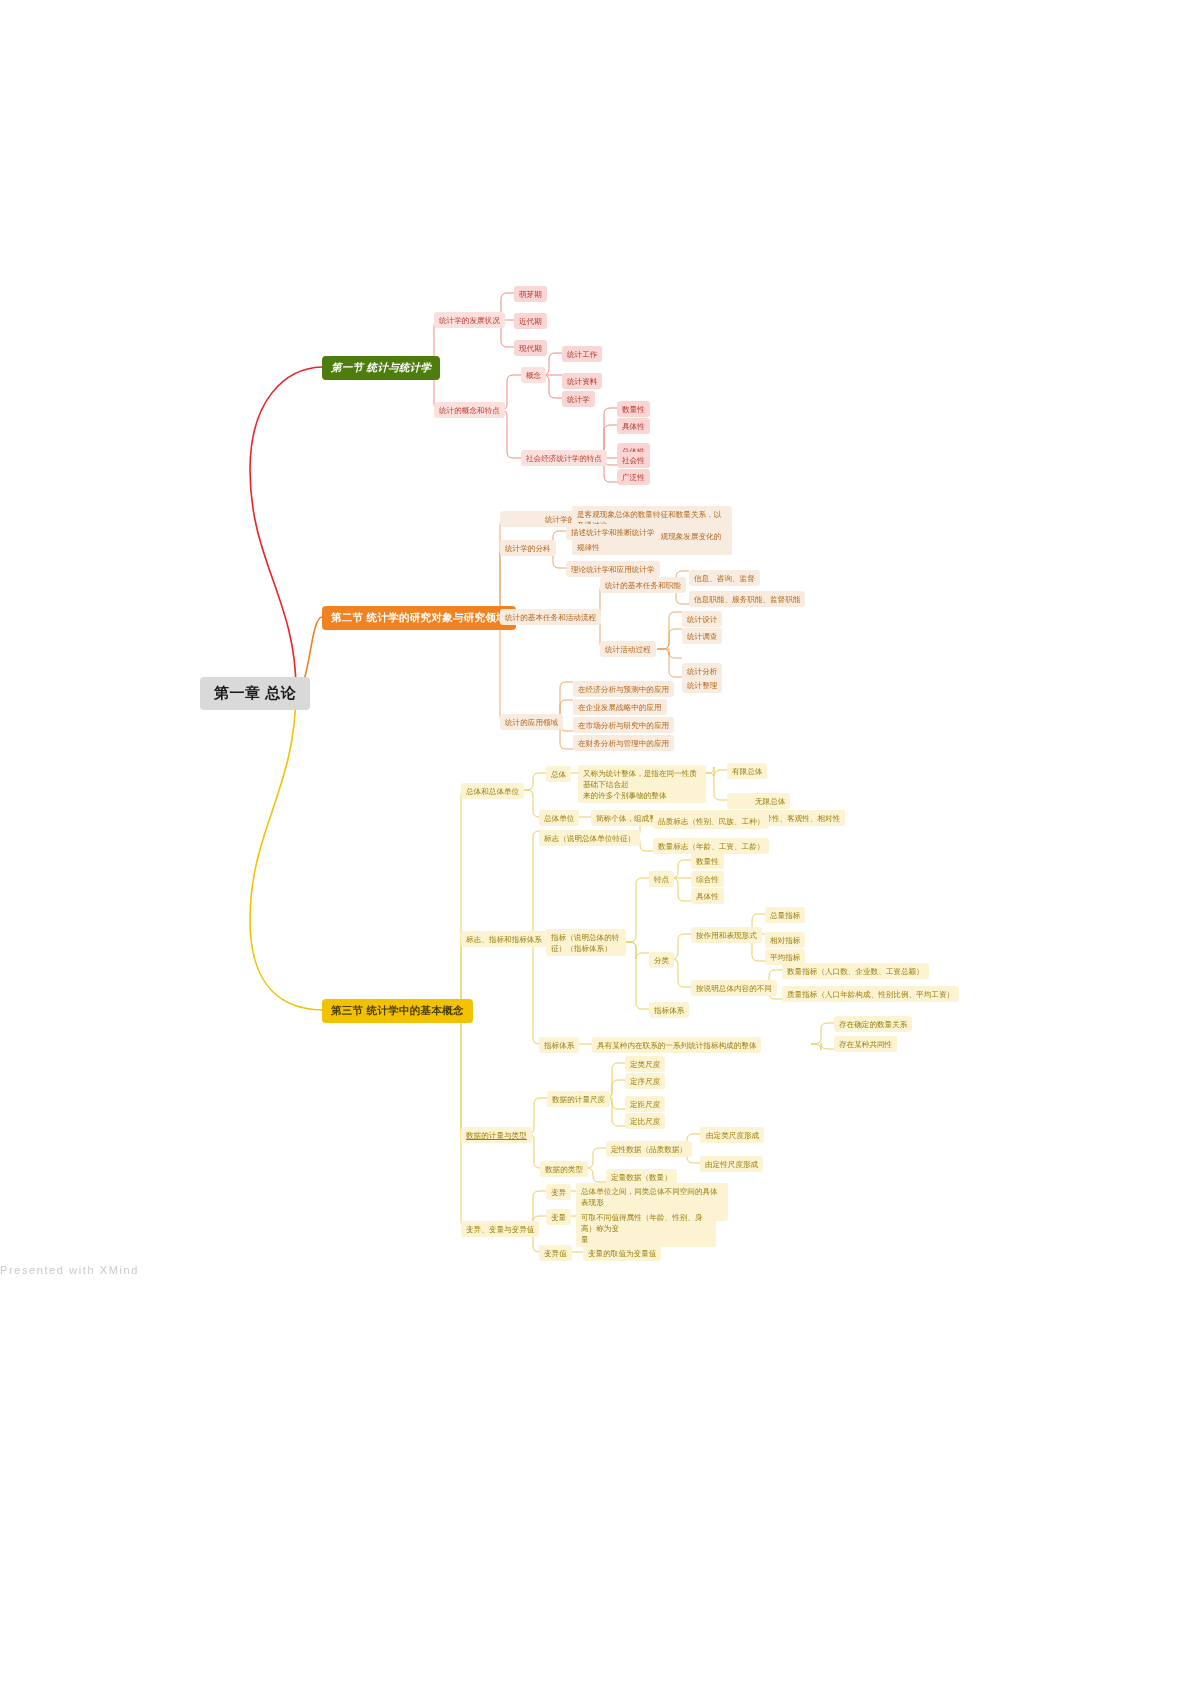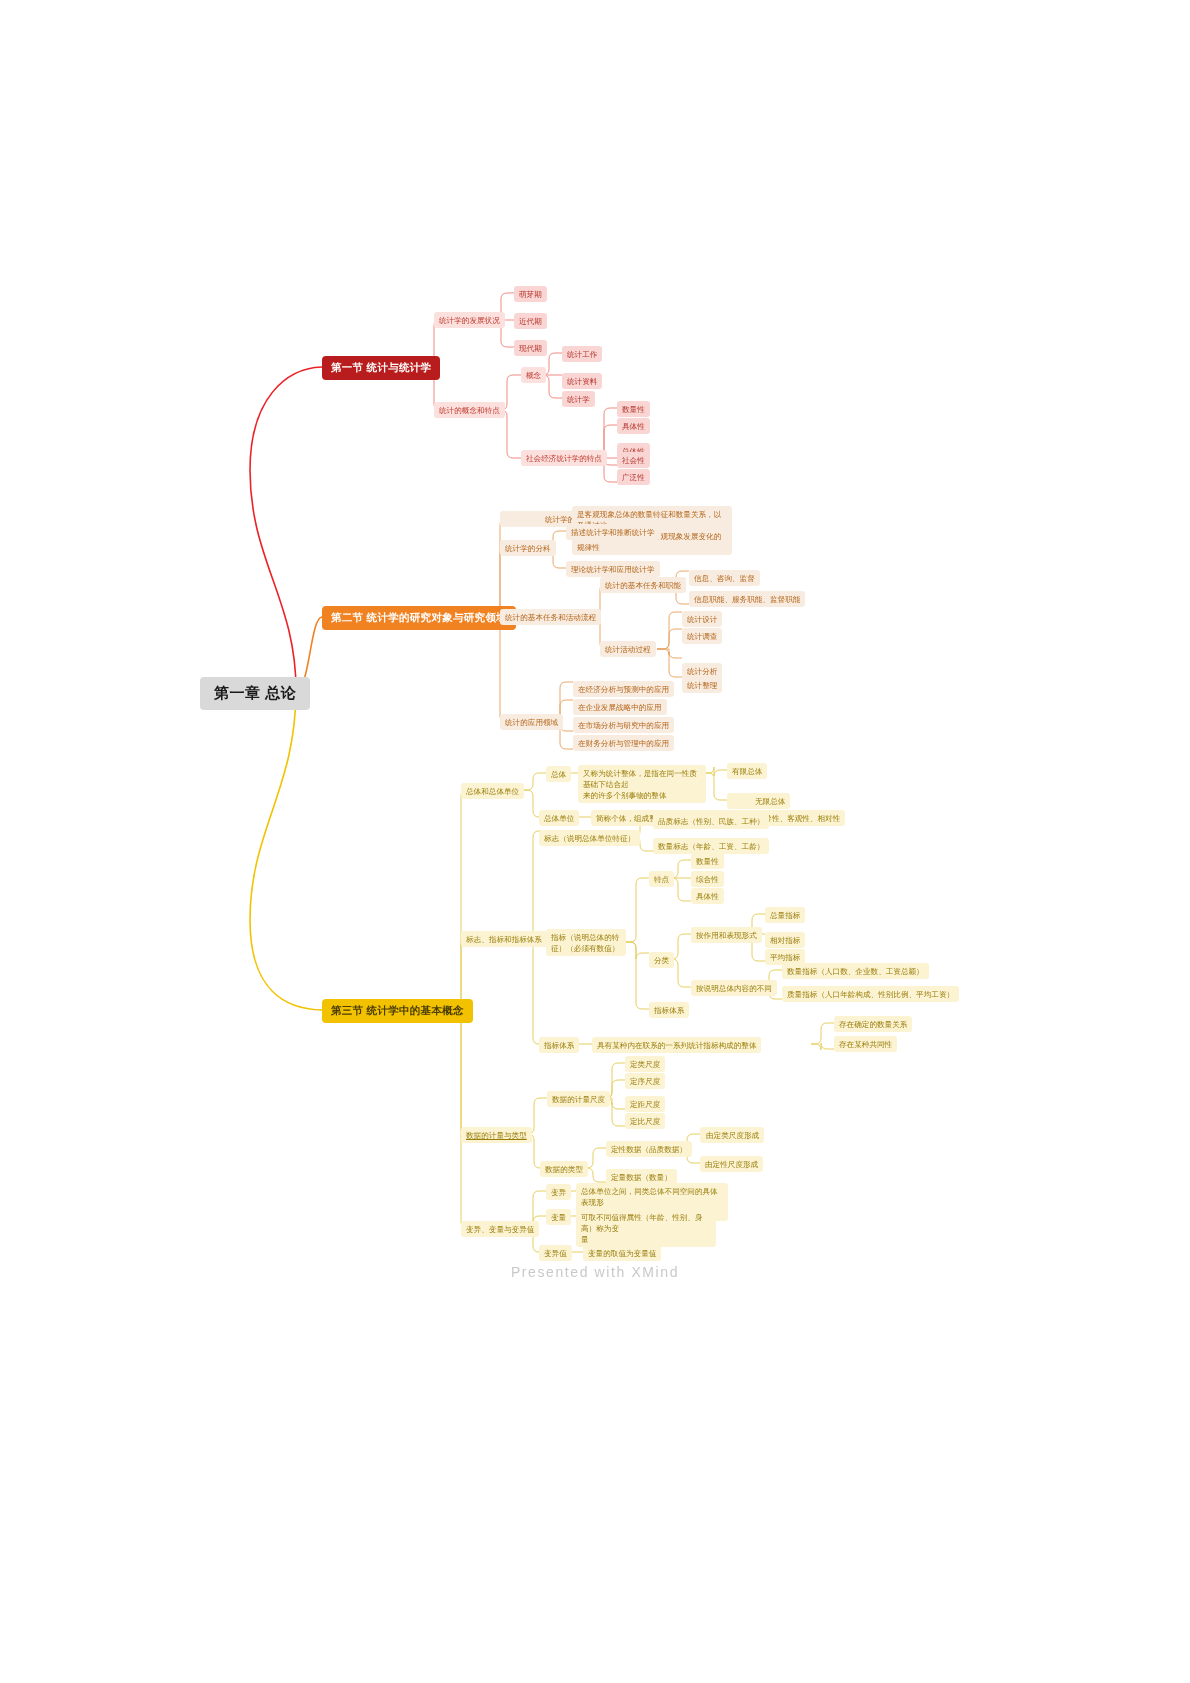--- a/index.html
+++ b/index.html
@@ -2,30 +2,30 @@
 <html><head>
 <meta charset="utf-8">
 <style>
   html,body{margin:0;padding:0;background:#ffffff;}
   body{font-family:"Liberation Sans","DejaVu Sans",sans-serif;}
   #page{position:relative;width:1190px;height:1683px;background:#fff;overflow:hidden;}
   #wires{position:absolute;left:0;top:0;width:1190px;height:1683px;pointer-events:none;}
   .node{position:absolute;box-sizing:border-box;white-space:pre-line;}
   .root{background:#d9d9d9;color:#1a1a1a;border-radius:4px;padding:7px 14px;font-size:15px;font-weight:bold;letter-spacing:.5px;}
   .sec{border-radius:4px;padding:5px 9px;font-size:10.5px;font-weight:bold;color:#fff;letter-spacing:.3px;}
-  .sec1{background:#b91c1c;}
+  .sec1{background:#4d7c0f;font-style:italic;}
   .sec2{background:#f08222;}
   .sec3{background:#f2c200;color:#4a3c00;}
   .n{border-radius:3px;padding:2.5px 5px;font-size:7.6px;line-height:1.5;}
   .r1{background:#fbe0de;color:#c0392b;}
   .r2{background:#f8ece0;color:#b4651a;}
   .r3{background:#fbf3d2;color:#9a7d0a;}
   .r1b{background:#f9d6d3;color:#b5342b;}
   .wide{line-height:1.45;}
-  .footer{position:absolute;left:0;width:1190px;text-align:center;font-size:14px;color:#c9c9c9;letter-spacing:1.6px;}
+  .footer{position:absolute;left:0;width:1190px;font-size:11px;color:#c9c9c9;letter-spacing:1.6px;}
 </style>
 </head>
 <body>
 
 <div id="page">
 
   <svg id="wires" viewBox="0 0 1190 1683">
     <g fill="none" stroke-width="1.2" stroke-linecap="round">
 
       <path d="M296,690 C296,600 250,560 250,470 C250,400 285,368 322,367" stroke="#ec2227" stroke-width="1.6"></path>
@@ -215,21 +215,21 @@
   <div class="node n r3" style="left:591px;top:810px;">简称个体，组成整体的每一个事物</div>
   <div class="node n r3" style="left:691px;top:810px;">大量性、同质性、差异性、客观性、相对性</div>
 
   <div class="node n r3" style="left:461px;top:931px;">标志、指标和指标体系</div>
 
   <div class="node n r3" style="left:539px;top:830px;">标志（说明总体单位特征）</div>
   <div class="node n r3" style="left:653px;top:813px;">品质标志（性别、民族、工种）</div>
   <div class="node n r3" style="left:653px;top:838px;">数量标志（年龄、工资、工龄）</div>
 
   <div class="node n r3 wide" style="left:546px;top:929px;width:80px;">指标（说明总体的特
-征）（必须有数值）</div>
+征）（指标体系）</div>
 
   <div class="node n r3" style="left:649px;top:871px;">特点</div>
   <div class="node n r3" style="left:691px;top:853px;">数量性</div>
   <div class="node n r3" style="left:691px;top:871px;">综合性</div>
   <div class="node n r3" style="left:691px;top:888px;">具体性</div>
 
   <div class="node n r3" style="left:649px;top:952px;">分类</div>
   <div class="node n r3" style="left:691px;top:927px;">按作用和表现形式</div>
   <div class="node n r3" style="left:765px;top:907px;">总量指标</div>
   <div class="node n r3" style="left:765px;top:932px;">相对指标</div>

